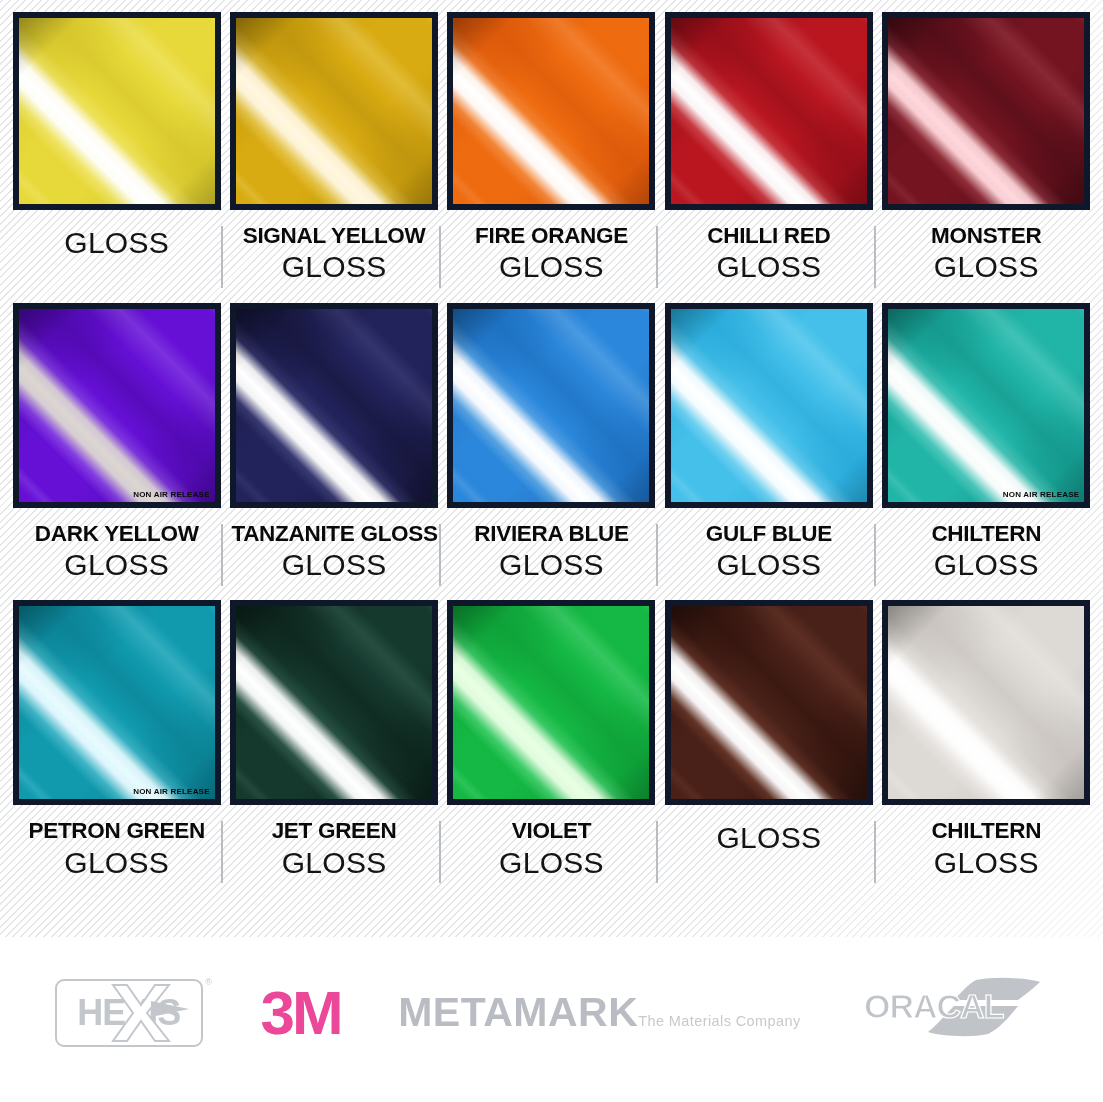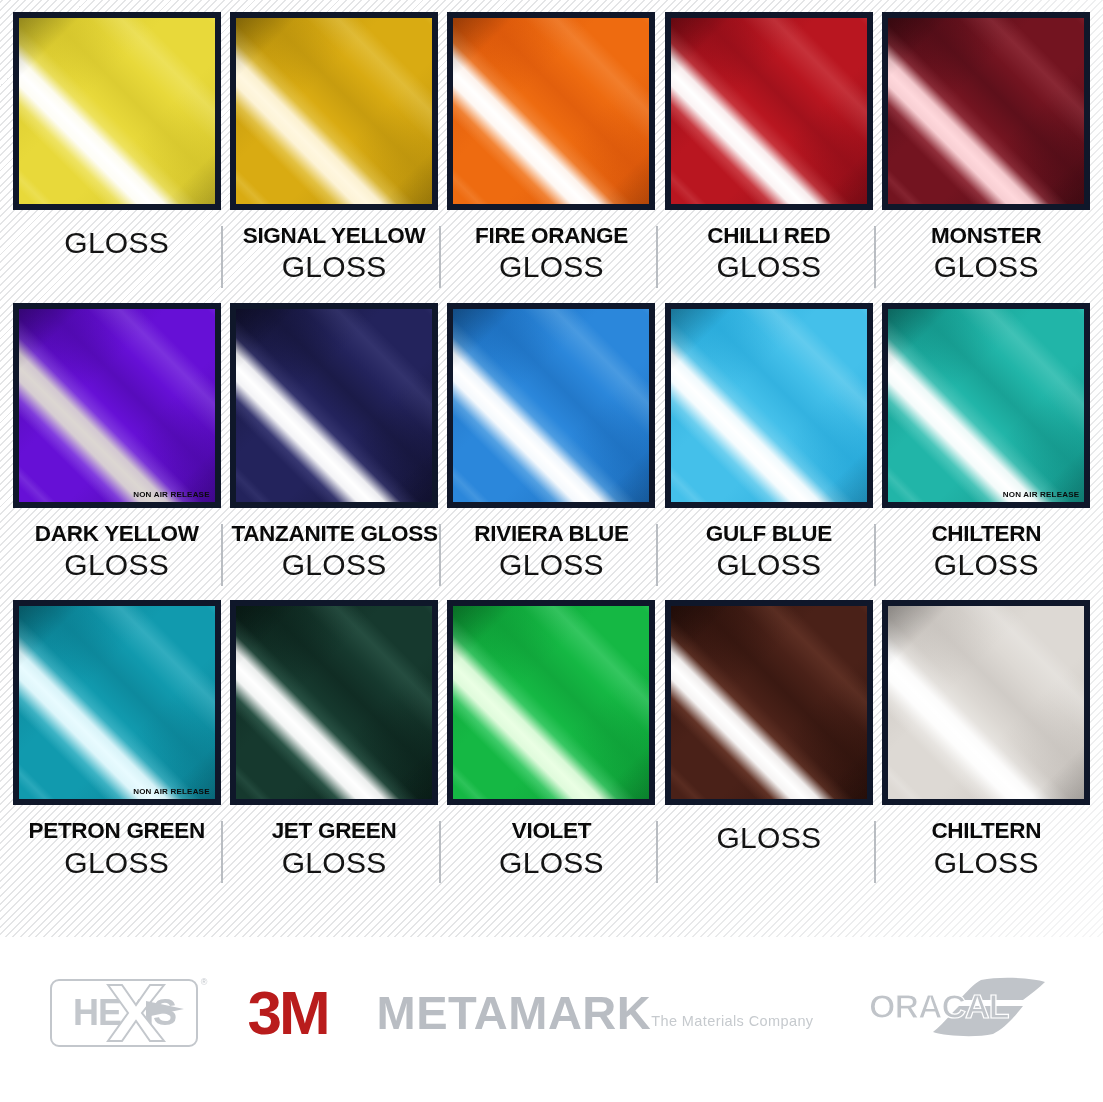--- a/index.html
+++ b/index.html
@@ -184,28 +184,28 @@
   }
   .hexis-reg {
     position: absolute;
     right: -9px; top: -2px;
     font-size: 9px; color: #c3c7cc;
   }
 
   .logo-3m {
     font-size: 62px;
     font-weight: 700;
-    color: #b91c1c;
+    color: #ec4899;
     letter-spacing: -3px;
     font-family: "Liberation Sans", sans-serif;
   }
 
   .logo-metamark { text-align: center; }
   .mm-word {
-    font-size: 47px;
+    font-size: 41px;
     font-weight: 700;
     color: #b9bdc3;
     letter-spacing: 0.5px;
     font-family: "Liberation Sans", sans-serif;
   }
   .mm-tag {
     margin-top: 16px;
     font-size: 14.5px;
     font-weight: 400;
     color: #c6cace;

